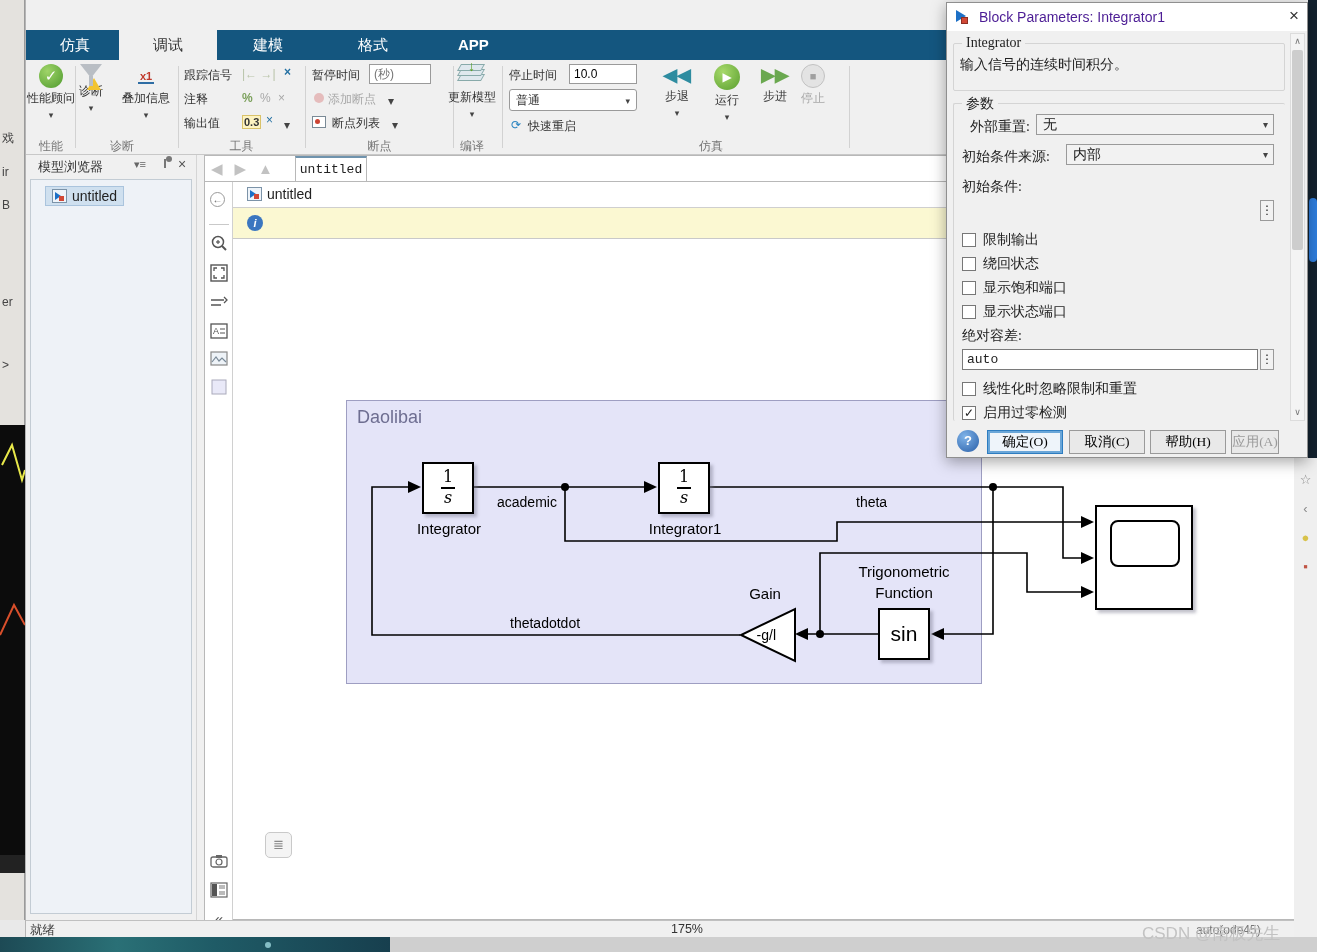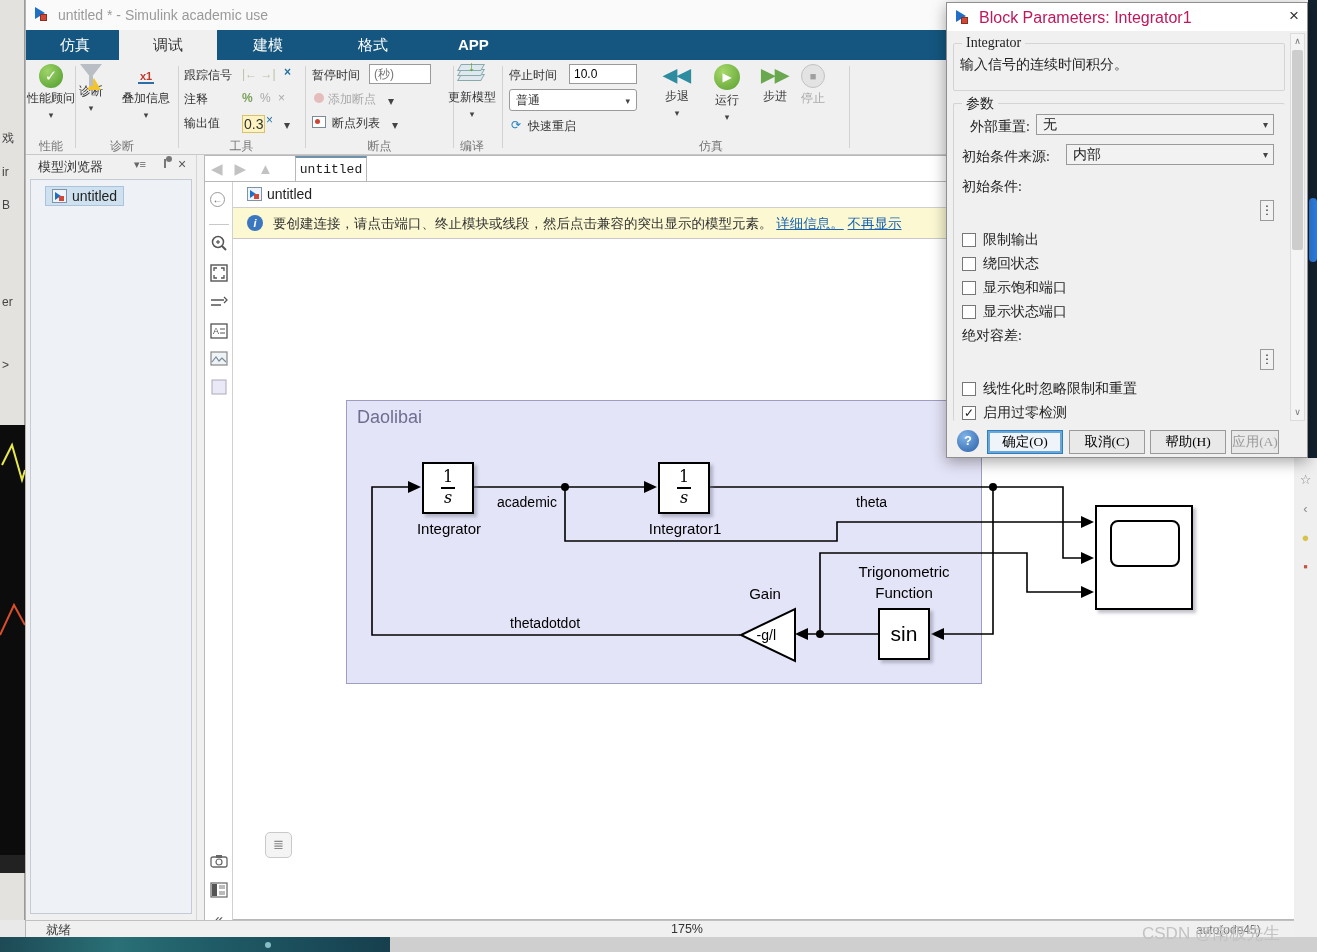--- a/index.html
+++ b/index.html
@@ -59,21 +59,21 @@
   .ic-stack i { position:absolute; left:0; width:24px; height:7px; background:#dfe8ee; border:1px solid #8aa; transform:skewX(-30deg); }
   .ic-arrow-down-green { position:absolute; left:9px; top:-6px; color:#58a024; font-size:14px; font-weight:bold; }
   .ic-run { display:inline-block; width:26px; height:26px; border-radius:50%; background:radial-gradient(circle at 35% 30%, #a6d96a, #5a9e2f); color:#fff; text-align:center; line-height:26px; font-size:12px; }
   .ic-stepback { color:#2e8ca0; font-size:18px; font-weight:bold; }
   .ic-stepfwd { color:#6aa84f; font-size:18px; font-weight:bold; }
   .ic-stop { display:inline-block; width:24px; height:24px; border-radius:50%; background:#e3e3e3; border:1px solid #c2c2c2; text-align:center; line-height:22px; color:#9f9f9f; font-size:11px; }
   .ic-grid { display:inline-block; width:14px; height:12px; background:
       linear-gradient(#fff,#fff) , #cdd7df; border:1px solid #7a8a96; position:relative; }
   .ic-grid::after { content:""; position:absolute; left:2px; top:2px; width:5px; height:5px; border-radius:50%; background:#cc4433; }
   .ic-reddot { display:inline-block; width:10px; height:10px; border-radius:50%; background:#d99; opacity:.6; }
-  .ic-pct { font-size:14px; font-weight:normal; }
+  .ic-pct { font-size:11px; font-weight:bold; }
 
   
   .content-row { position:absolute; left:0; top:155px; width:100%; height:765px; }
   .browser-panel { position:absolute; left:0; top:0; width:170px; height:765px; background:#f0f0f0; }
   .bp-header { position:absolute; left:0; top:0; width:100%; height:22px; font-size:13px; color:#333; }
   .bp-body { position:absolute; left:4px; top:24px; width:162px; height:735px; background:#eef2f7; border:1px solid #c3ccd4; }
   .tree-item { position:absolute; left:14px; top:6px; height:20px; display:flex; align-items:center; gap:5px; padding:0 6px; background:#cfe0ef; border:1px solid #aac4dd; font-size:14px; color:#222; cursor:pointer; }
   .mini-model-icon { display:inline-block; position:relative; width:15px; height:14px; background:#eef4fa; border:1px solid #7c93a8; }
   .mini-model-icon .t { position:absolute; left:2px; top:2px; width:0; height:0; border-left:6px solid #1d70c6; border-top:4px solid transparent; border-bottom:4px solid transparent; }
   .mini-model-icon .s { position:absolute; left:6px; top:6px; width:5px; height:5px; background:#d14836; }
@@ -110,21 +110,21 @@
   .canvas-badge { position:absolute; left:60px; top:676px; width:27px; height:26px; border:1px solid #c9c9c9; border-radius:5px; background:#f4f4f4; color:#8a8a8a; text-align:center; line-height:24px; font-size:13px; }
 
   
   .statusbar { left:0; top:920px; width:1308px; height:17px; background:#f0f0f0; border-top:1px solid #c0c0c0; font-size:12.5px; color:#333; }
   .watermark { left:1142px; top:922px; width:175px; font-size:17px; color:#c2c2c2; z-index:99; white-space:nowrap; }
   .solver-text { left:1196px; top:923px; font-size:12px; color:#777; }
 
   
   .dialog { left:946px; top:2px; width:362px; height:456px; background:#f0f0f0; border:1px solid #8f8f8f; box-shadow:0 4px 14px rgba(0,0,0,.35); z-index:50; }
   .dlg-title { position:absolute; left:0; top:0; width:100%; height:28px; background:#fff; }
-  .dlg-title .txt { position:absolute; left:32px; top:6px; font-size:16px; color:#be185d; }
+  .dlg-title .txt { position:absolute; left:32px; top:6px; font-size:14px; color:#4c1d95; }
   .dlg-close { position:absolute; right:8px; top:3px; font-size:17px; color:#333; cursor:pointer; }
   .dlg-body { position:absolute; left:0; top:28px; width:344px; height:392px; font-family:"Liberation Serif",serif; font-size:14px; color:#222; }
   .fieldset { position:absolute; border:1px solid #d4d4d4; border-radius:2px; }
   .fieldset .legend { position:absolute; top:-9px; left:8px; background:#f0f0f0; padding:0 4px; }
   .dlg-label { position:absolute; font-size:14px; }
   .dlg-combo { position:absolute; height:21px; background:#f2f2f2; border:1px solid #9a9a9a; font-size:14px; line-height:19px; padding:0 6px; cursor:pointer; }
   .dlg-combo .caret { position:absolute; right:5px; top:0; font-size:10px; }
   .dlg-input { position:absolute; height:21px; background:#fff; border:1px solid #7a7a7a; font-family:"Liberation Mono",monospace; font-size:13px; padding:0 4px; line-height:19px; }
   .kebab-btn { position:absolute; width:14px; height:21px; border:1px solid #9a9a9a; background:#f2f2f2; text-align:center; line-height:19px; font-size:12px; cursor:pointer; }
   .dlg-check { position:absolute; display:flex; gap:7px; align-items:center; cursor:pointer; }
@@ -155,27 +155,20 @@
       <svg width="25" height="448">
         <polyline points="2,40 12,20 22,55 25,45" fill="none" stroke="#e8e84a" stroke-width="2"></polyline>
         <polyline points="0,210 14,180 25,200" fill="none" stroke="#d94f2b" stroke-width="2"></polyline>
         <rect x="0" y="430" width="25" height="18" fill="#222"></rect>
       </svg>
     </div>
   </div>
 
   <div class="abs main-window">
 
-    <div class="titlebar">
-      <span class="sl-logo logo-pos">
-          <span class="tri"></span>
-          <span class="sq"></span>
-        </span>
-      <span class="ttl">untitled * - Simulink academic use</span>
-    </div>
 
     <div class="ribbon-tabs">
       <div class="rtab" style="left:0">仿真</div>
       <div class="rtab active" style="left:93px">调试</div>
       <div class="rtab" style="left:193px">建模</div>
       <div class="rtab" style="left:298px">格式</div>
       <div class="rtab app" style="left:398px">APP</div>
     </div>
 
     <div class="toolbar">
@@ -371,33 +364,28 @@
                 <rect x="2" y="2" width="5" height="12" fill="#555"></rect>
                 <rect x="9" y="3" width="6" height="4" fill="#bbb"></rect>
                 <rect x="9" y="9" width="6" height="4" fill="#bbb"></rect>
               </svg>
           </div>
           <div class="pal-ic" style="top:728px;font-size:15px;color:#555">«</div>
         </div>
 
         <div class="notif-bar">
           <span class="notif-i">i</span>
-          <span class="notif-text">
-            <span>要创建连接，请点击端口、终止模块或线段，然后点击兼容的突出显示的模型元素。</span>
-            <span class="notif-link">详细信息。</span>
-            <span class="notif-link">不再显示</span>
-          </span>
         </div>
 
         <div class="canvas-badge">≣</div>
       </div>
     </div>
 
     <div class="abs statusbar">
-      <span class="abs" style="left:20px;top:1px">就绪</span>
+      <span class="abs" style="left:4px;top:1px">就绪</span>
       <span class="abs" style="left:645px;top:1px">175%</span>
     </div>
   </div>
 
   <div class="abs region" style="left:346px;top:400px;width:636px;height:284px;z-index:5"></div>
   <div class="abs region-title" style="left:357px;top:407px;z-index:6">Daolibai</div>
 
   <svg class="abs" style="left:0;top:0;z-index:7;pointer-events:none" width="1317" height="952" viewBox="0 0 1317 952">
     <g stroke="#000" stroke-width="1.6" fill="none">
       <path d="M740,635 L372,635 L372,487 L408,487"></path>
@@ -497,20 +485,21 @@
         <div class="dlg-check" style="left:8px;top:175px">
           <span class="cbox"></span>
           <span>显示饱和端口</span>
         </div>
         <div class="dlg-check" style="left:8px;top:199px">
           <span class="cbox"></span>
           <span>显示状态端口</span>
         </div>
 
         <span class="dlg-label" style="left:8px;top:223px">绝对容差:</span>
+        <div class="dlg-input" style="left:8px;top:245px;width:296px">auto</div>
         <div class="kebab-btn" style="left:306px;top:245px">⋮</div>
 
         <div class="dlg-check" style="left:8px;top:276px">
           <span class="cbox"></span>
           <span>线性化时忽略限制和重置</span>
         </div>
         <div class="dlg-check" style="left:8px;top:300px">
           <span class="cbox">✓</span>
           <span>启用过零检测</span>
         </div>

